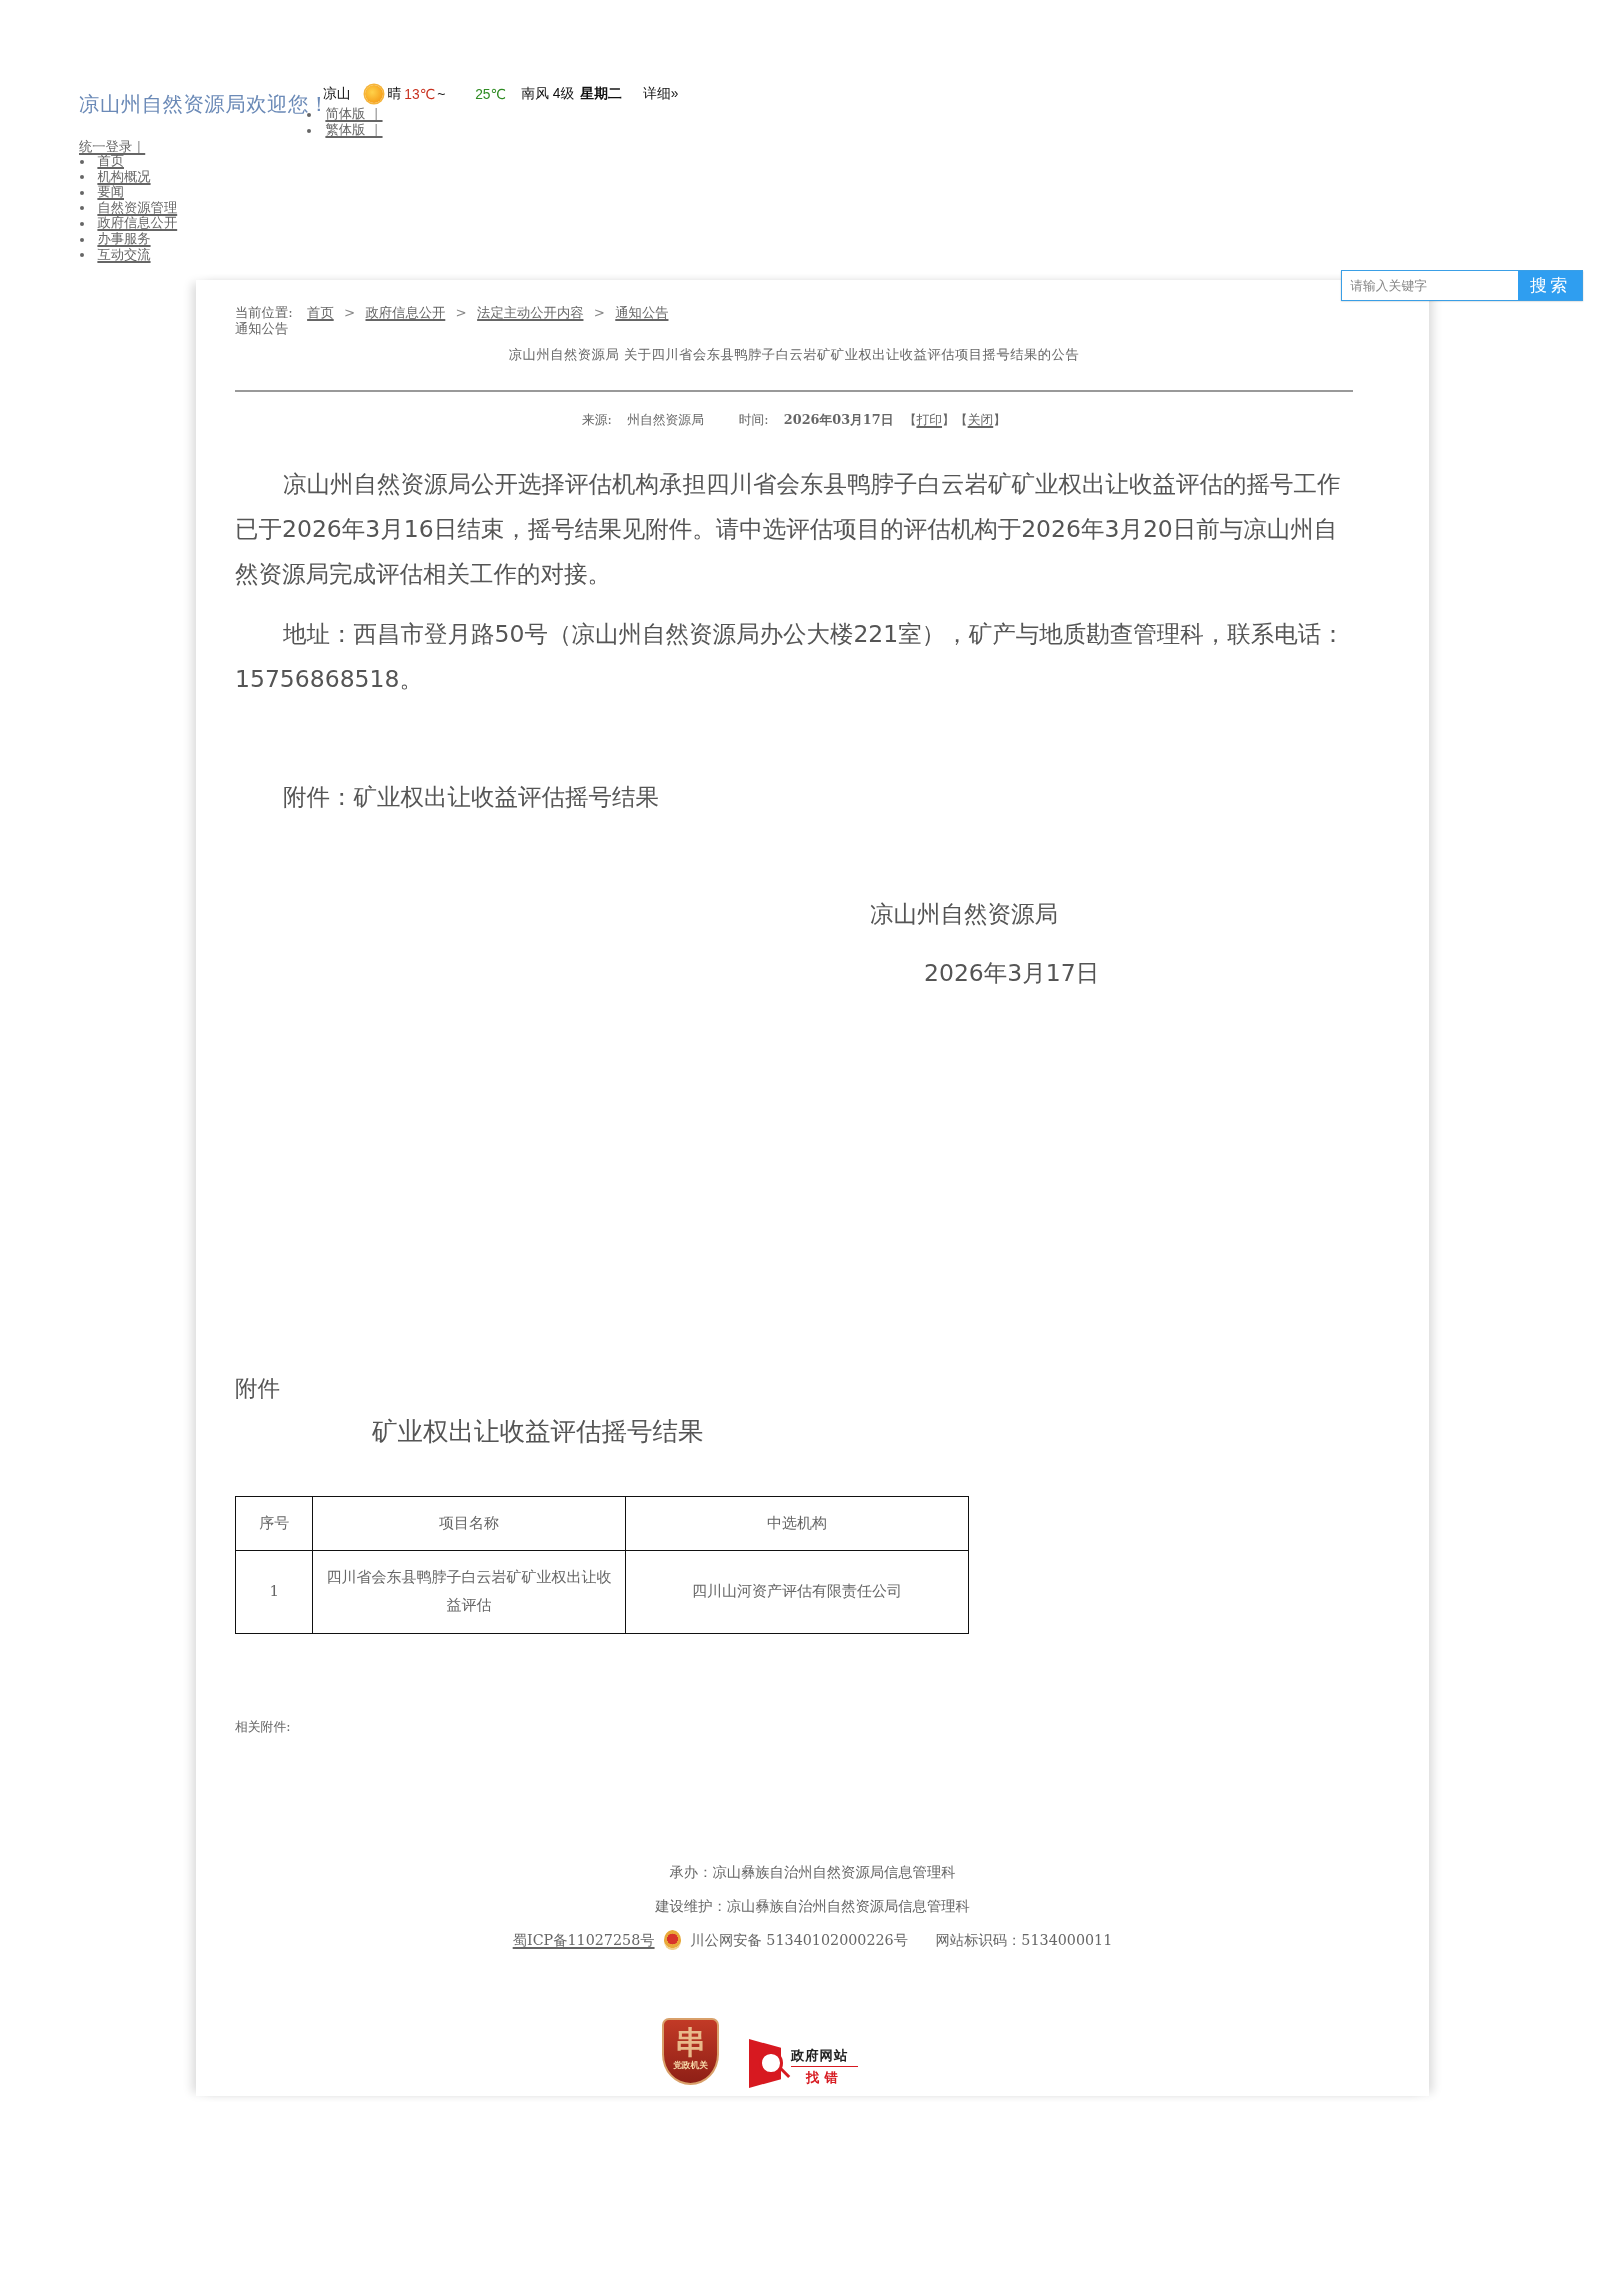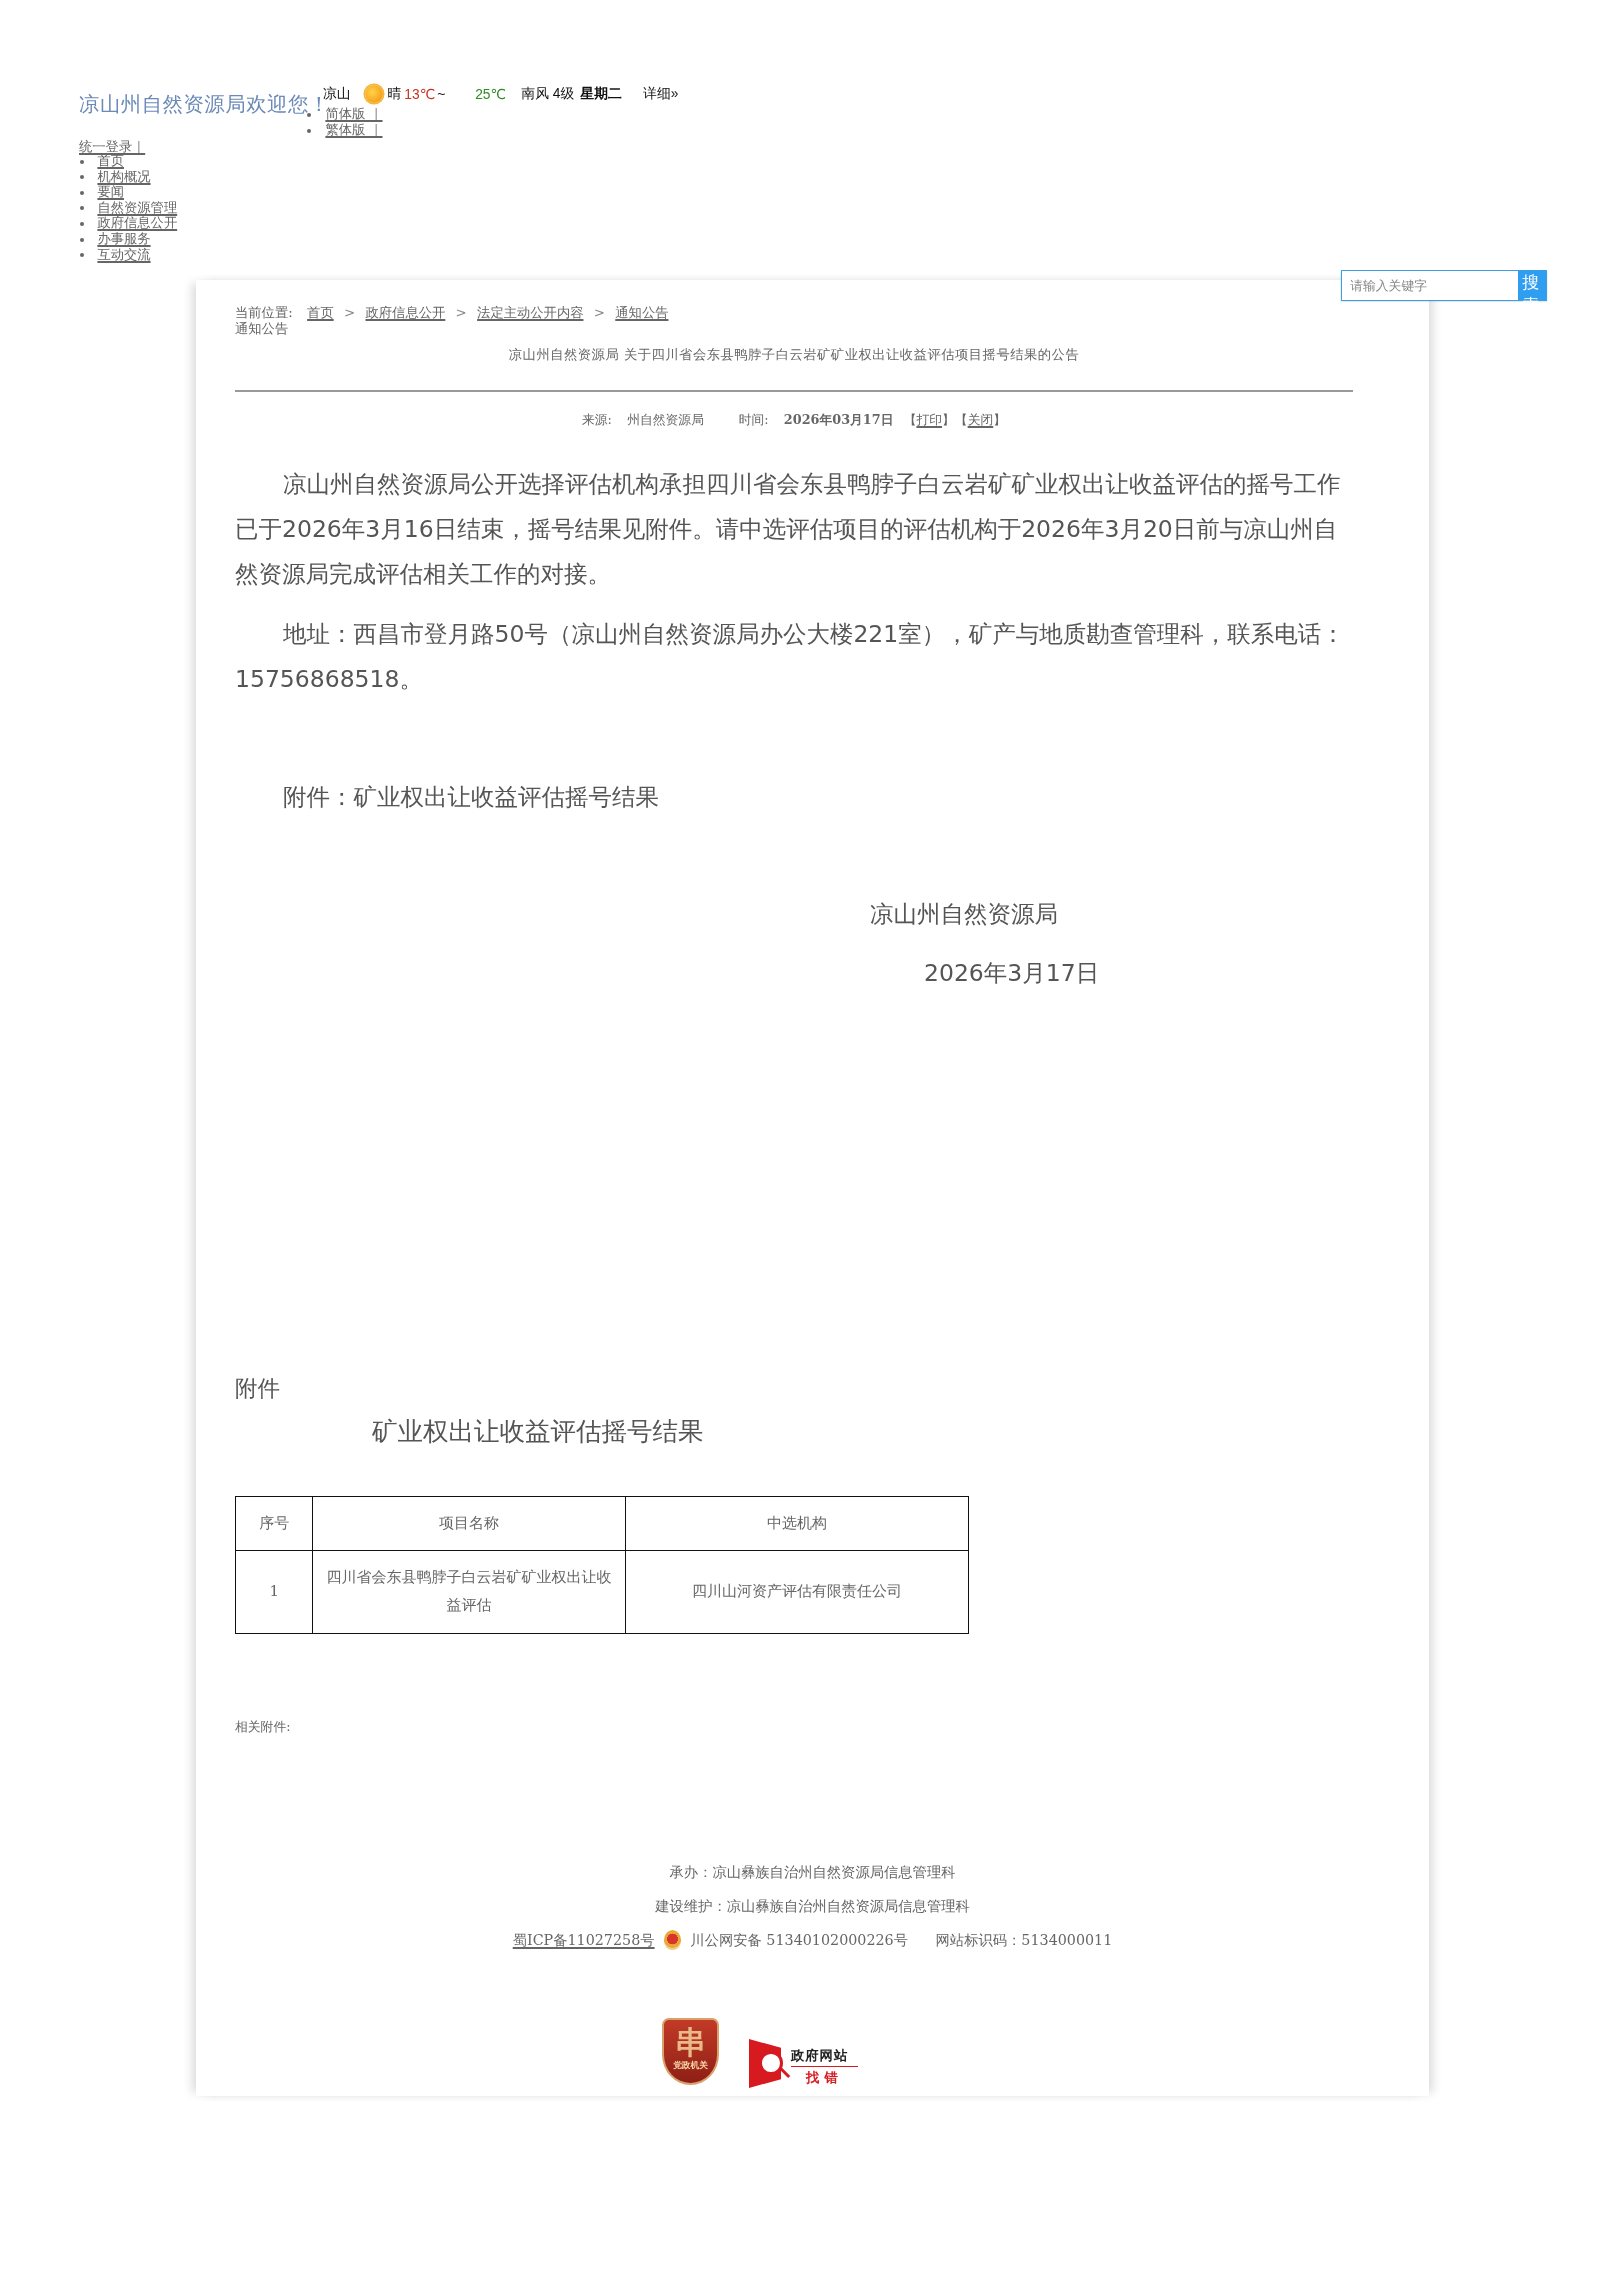--- a/index.html
+++ b/index.html
@@ -62,21 +62,21 @@
   }
   .nav-list li { position: relative; padding-left: 18.4px; }
   .nav-list li::before {
     content: ""; position: absolute; left: 1px; top: 6.6px; width: 4.1px; height: 4.1px;
     border-radius: 50%; background: #666;
   }
 
   
   .search {
     position: absolute; left: 1341px; top: 270px;
-    width: 206px; height: 31px; display: flex;
+    width: 242px; height: 31px; display: flex;
     border: 1.5px solid #3a9fe6; box-sizing: border-box;
     box-shadow: 0 0.5px 1.5px rgba(0,0,0,0.25);
   }
   .search input {
     flex: 1; border: none; outline: none; padding: 0 8.2px;
     font-family: "DejaVu Sans", sans-serif; font-size: 12.8px; color: #777;
     background: #fff;
   }
   .search input::placeholder { color: #888; }
   .search button {

